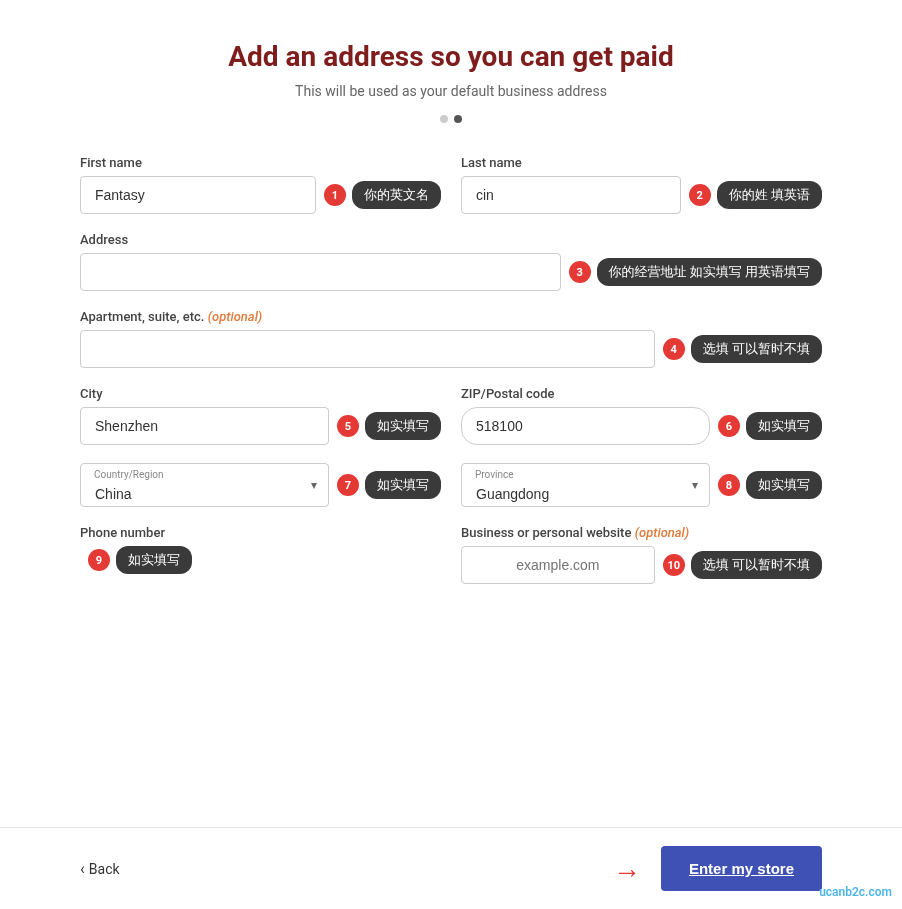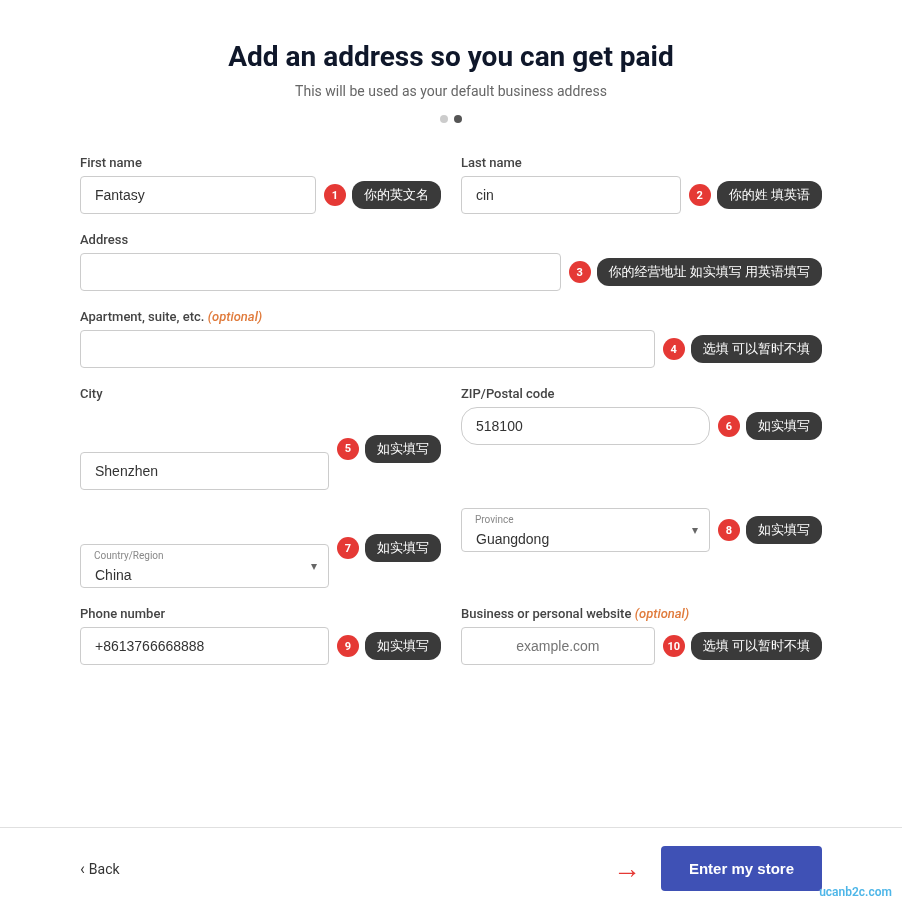--- a/index.html
+++ b/index.html
@@ -19,21 +19,21 @@
       flex-direction: column;
     }
     .main-content {
       flex: 1;
       padding: 40px 80px 30px;
     }
     .page-title {
       text-align: center;
       font-size: 28px;
       font-weight: 700;
-      color: #0f172a;
+      color: #7f1d1d;
       margin-bottom: 10px;
     }
     .page-subtitle {
       text-align: center;
       font-size: 14px;
       color: #666;
       margin-bottom: 16px;
     }
     .pagination-dots {
       display: flex;
@@ -181,20 +181,21 @@
     }
     .enter-store-btn {
       background: #3f51b5;
       color: #fff;
       border: none;
       border-radius: 4px;
       padding: 14px 28px;
       font-size: 15px;
       font-weight: 600;
       cursor: pointer;
+      text-decoration: underline;
     }
     .watermark {
       position: absolute;
       bottom: 10px;
       right: 10px;
       color: #4db6e8;
       font-size: 12px;
       font-weight: 600;
     }
     .footer-bar-container {
@@ -256,39 +257,39 @@
           <span class="badge">4</span>
           <span class="tooltip-box">选填  可以暂时不填</span>
         </div>
       </div>
     </div>
 
     <div class="form-row">
       <div class="form-group">
         <label class="form-label">City</label>
         <div class="input-with-tooltip">
-          <input class="form-input" type="text" style="flex: 1 1 0%; margin-top: 45px;" value="Shenzhen">
+          <input class="form-input" type="text" style="flex: 1 1 0%;" value="Shenzhen">
           <span class="badge">5</span>
           <span class="tooltip-box">如实填写</span>
         </div>
       </div>
       <div class="form-group">
         <label class="form-label">ZIP/Postal code</label>
         <div class="input-with-tooltip">
           <input class="form-input" type="text" style="flex: 1 1 0%; border-radius: 16px;" value="518100">
           <span class="badge">6</span>
           <span class="tooltip-box">如实填写</span>
         </div>
       </div>
     </div>
 
     <div class="form-row">
       <div class="form-group">
         <div class="input-with-tooltip">
-          <div class="select-wrapper" style="flex:1; position:relative;margin-top:36px;">
+          <div class="select-wrapper" style="flex:1; position:relative;">
             <span class="select-label-small">Country/Region</span>
             <select class="form-select with-label">
               <option>China</option>
             </select>
             <span class="select-arrow">▾</span>
           </div>
           <span class="badge">7</span>
           <span class="tooltip-box">如实填写</span>
         </div>
       </div>
@@ -304,21 +305,20 @@
           <span class="badge">8</span>
           <span class="tooltip-box">如实填写</span>
         </div>
       </div>
     </div>
 
     <div class="form-row">
       <div class="form-group">
         <label class="form-label">Phone number</label>
         <div class="input-with-tooltip">
-          <input class="form-input" type="text" style="flex: 1 1 0%;" value="+8613766668888">
           <span class="badge">9</span>
           <span class="tooltip-box">如实填写</span>
         </div>
       </div>
       <div class="form-group">
         <label class="form-label">
           <span>Business or personal website</span>
           <span class="optional" style="color:#e07b3c">(optional)</span>
         </label>
         <div class="input-with-tooltip">

